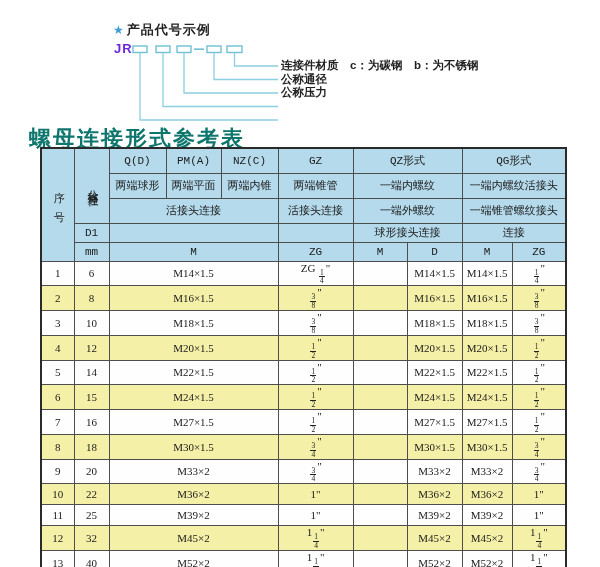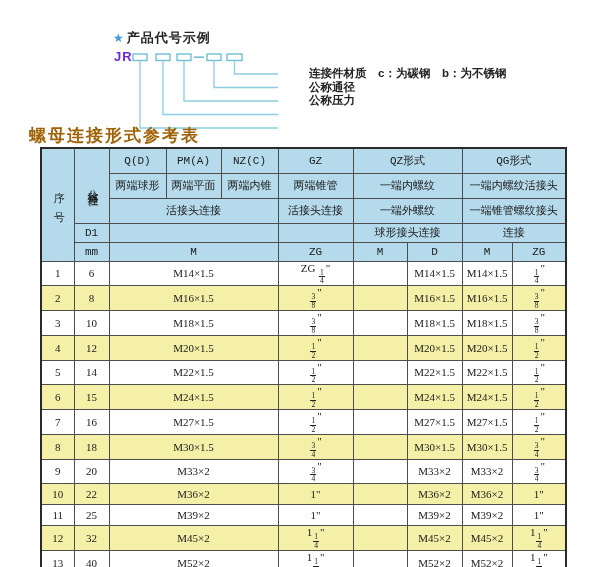--- a/index.html
+++ b/index.html
@@ -9,34 +9,34 @@
     --star-blue:#3d9bd5;
     --border-dark:#2a2a2a;
     --border-mid:#4d4d4d;
     --ink:#1a1a1a;
   }
   html,body{margin:0;padding:0;}
   body{width:600px;height:567px;background:#fff;font-family:"Liberation Serif","DejaVu Serif",serif;}
   .page{position:relative;width:600px;height:567px;background:#fff;overflow:hidden;}
 
   
-  .diagram{position:absolute;left:0;top:12px;width:600px;height:146px;}
+  .diagram{position:absolute;left:0;top:4px;width:600px;height:146px;}
   .diagram svg{position:absolute;left:0;top:0;}
   .diag-heading{position:absolute;left:113px;top:17px;font-size:13px;font-weight:bold;
     font-family:"Liberation Sans","DejaVu Sans",sans-serif;color:#222;letter-spacing:1px;}
   .diag-heading .star{color:var(--star-blue);margin-right:2px;font-size:12px;}
   .code-prefix{position:absolute;left:114px;top:37px;font-size:13px;font-weight:bold;
     font-family:"Liberation Sans","DejaVu Sans",sans-serif;color:#6d28d9;letter-spacing:1px;}
   .diag-labels{position:absolute;left:281px;top:55px;
     font-family:"Liberation Sans","DejaVu Sans",sans-serif;font-size:11.5px;font-weight:600;
-    color:#222;line-height:13.5px;white-space:nowrap;margin-left:28px;}
+    color:#222;line-height:13.5px;white-space:nowrap;}
 
   
-  .tbl-title{position:absolute;left:29px;top:124px;font-size:17px;font-weight:bold;
-    color:#a16207;letter-spacing:2px;font-family:"Liberation Serif","DejaVu Serif",serif;}
+  .tbl-title{position:absolute;left:29px;top:124px;font-size:22px;font-weight:bold;
+    color:#0f766e;letter-spacing:2px;font-family:"Liberation Serif","DejaVu Serif",serif;}
 
   
   table.ref{position:absolute;left:40px;top:147px;width:525px;border-collapse:collapse;
     table-layout:fixed;border:2px solid var(--border-dark);}
   table.ref th,table.ref td{border:1px solid var(--border-mid);text-align:center;
     vertical-align:middle;padding:0;font-size:11px;color:var(--ink);font-weight:normal;
     overflow:hidden;white-space:nowrap;}
   table.ref thead th{background:var(--header-blue);font-family:Liberation Mono, monospace;}
   table.ref .hr1{height:25px;} table.ref .hr2{height:25px;} table.ref .hr3{height:25px;}
   table.ref .hr4{height:19px;} table.ref .hr5{height:19px;padding-left:46px;}

